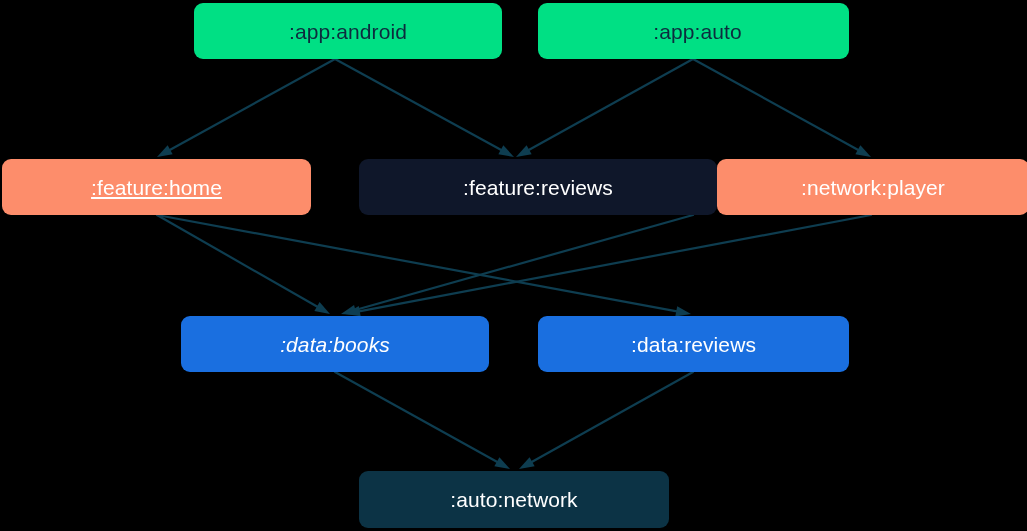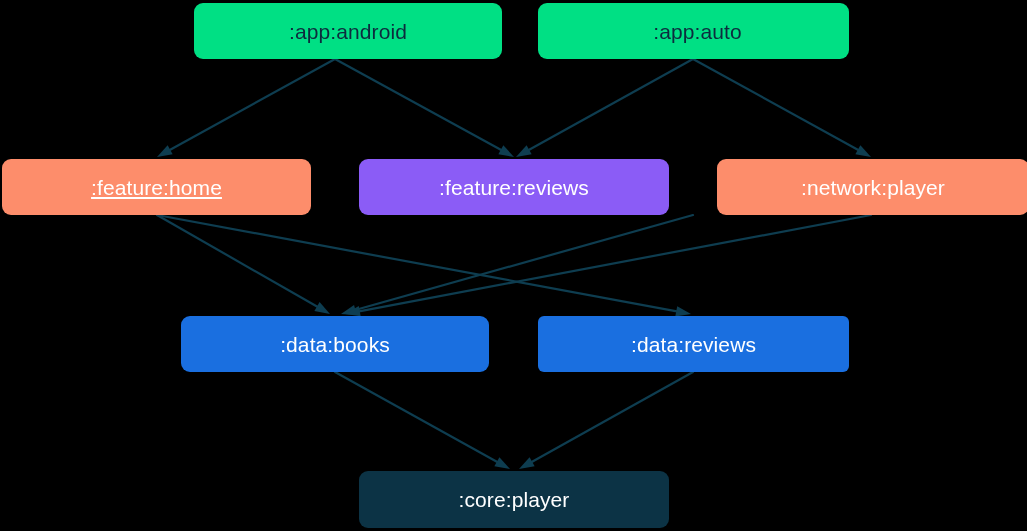--- a/index.html
+++ b/index.html
@@ -95,30 +95,30 @@
   <div id="node-layer">
       <div class="node" style="left: 181px; top: 3px; width: 308px; height: 56px; background: rgb(0, 224, 132); color: rgb(13, 43, 62); margin-left: 13px;">
         <span class="node-label">:app:android</span>
       </div>
       <div class="node" style="left: 538px; top: 3px; width: 311px; height: 56px; background: rgb(0, 224, 132); color: rgb(13, 43, 62); padding-left: 8px;">
         <span class="node-label">:app:auto</span>
       </div>
       <div class="node" style="left: 2px; top: 159px; width: 309px; height: 56px; background: rgb(253, 141, 107); color: rgb(255, 255, 255); text-decoration: underline;">
         <span class="node-label">:feature:home</span>
       </div>
-      <div class="node" style="left: 359px; top: 159px; width: 310px; height: 56px; background: #8b5cf6; color: rgb(255, 255, 255); justify-content: center;">
+      <div class="node" style="left: 359px; top: 159px; width: 358px; height: 56px; background: #0f172a; color: rgb(255, 255, 255); justify-content: center;">
         <span class="node-label">:feature:reviews</span>
       </div>
       <div class="node" style="left: 717px; top: 159px; width: 312px; height: 56px; background: rgb(253, 141, 107); color: rgb(255, 255, 255);">
         <span class="node-label">:network:player</span>
       </div>
-      <div class="node" style="left: 181px; top: 316px; width: 308px; height: 56px; background: rgb(26, 111, 224); color: rgb(255, 255, 255);">
+      <div class="node" style="left: 181px; top: 316px; width: 308px; height: 56px; background: rgb(26, 111, 224); color: rgb(255, 255, 255); font-style: italic;">
         <span class="node-label">:data:books</span>
       </div>
-      <div class="node" style="left: 538px; top: 316px; width: 311px; height: 56px; background: rgb(26, 111, 224); color: rgb(255, 255, 255); border-radius: 6px;">
+      <div class="node" style="left: 538px; top: 316px; width: 311px; height: 56px; background: rgb(26, 111, 224); color: rgb(255, 255, 255);">
         <span class="node-label">:data:reviews</span>
       </div>
       <div class="node" style="left: 359px; top: 471px; width: 310px; height: 57px; background: rgb(12, 51, 69); color: rgb(255, 255, 255);">
-        <span class="node-label">:core:player</span>
+        <span class="node-label">:auto:network</span>
       </div>
     </div>
 
 </div>
 
 </body></html>

